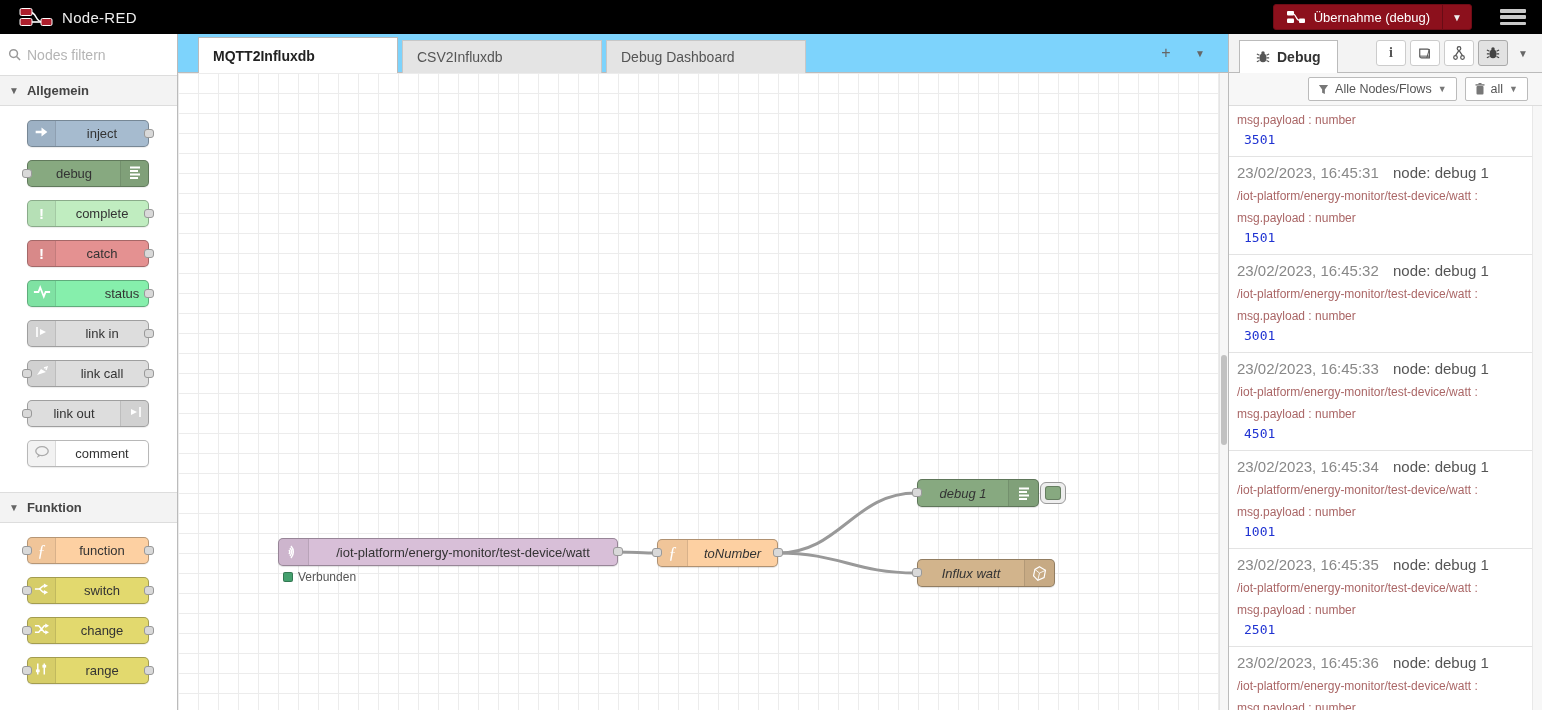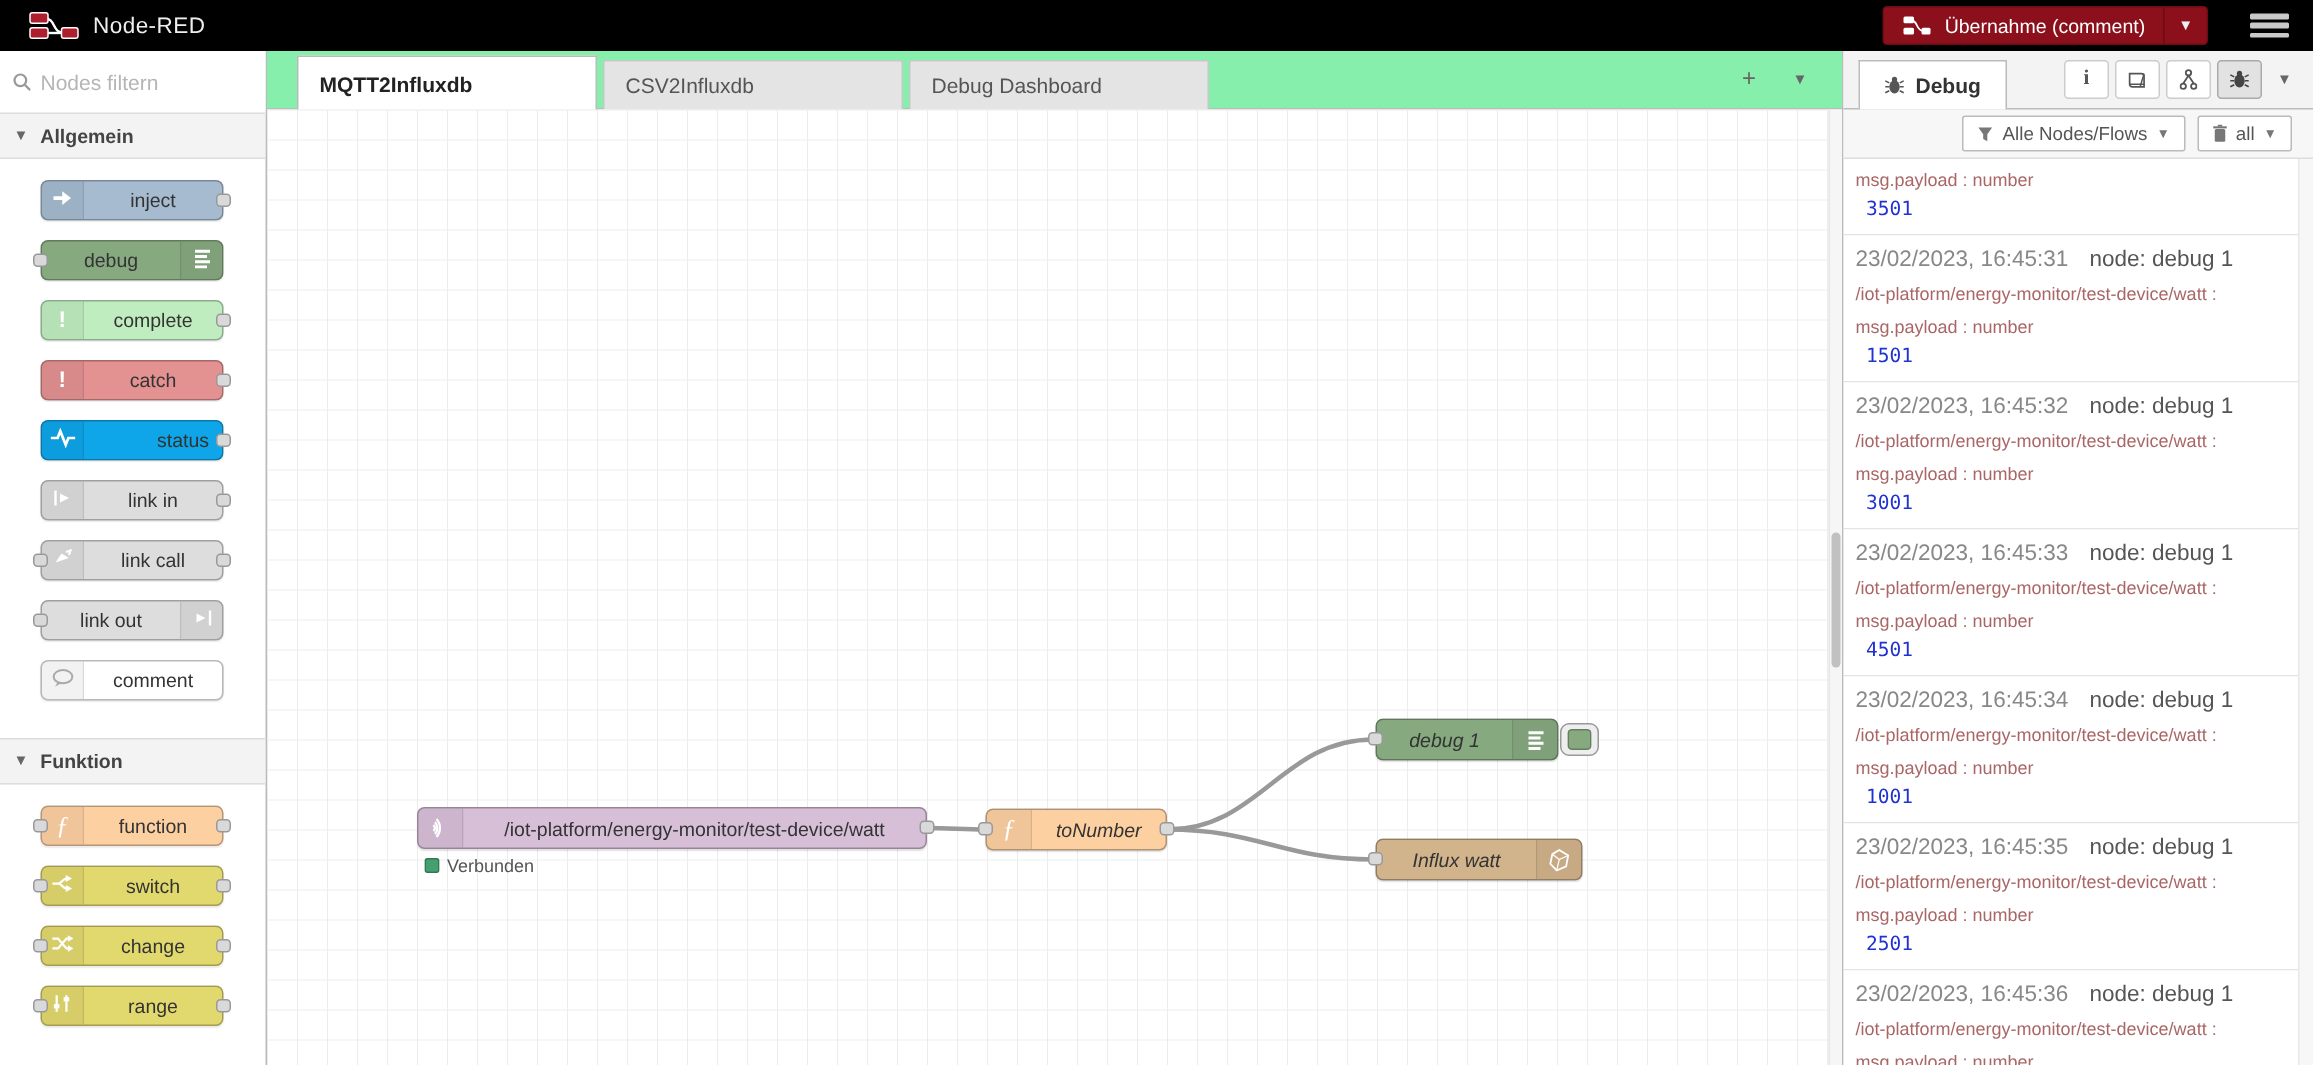--- a/index.html
+++ b/index.html
@@ -36,21 +36,21 @@
   .pnode-icon { width:28px; align-self:stretch; background:rgba(0,0,0,.05); display:flex; align-items:center; justify-content:center; flex:none; }
   .pnode.icon-left .pnode-icon { border-right:1px solid rgba(0,0,0,.1); border-radius:4px 0 0 4px; order:0; }
   .pnode.icon-right .pnode-icon { border-left:1px solid rgba(0,0,0,.1); border-radius:0 4px 4px 0; order:2; }
   .pnode-label { flex:1; text-align:center; order:1; white-space:nowrap; }
   .port { position:absolute; width:10px; height:9px; background:#d9d9d9; border:1px solid #999; border-radius:3px; top:8px; }
   .port-left { left:-6px; } .port-right { right:-6px; }
   .txt-icon { color:#fff; font-weight:bold; font-size:15px; }
   .fn-glyph { font-family:"Liberation Serif",serif; font-style:italic; font-size:17px; color:#fff; }
 
   
-  .tabbar { height:39px; background:#86efac; border-bottom:1px solid #bbb; display:flex; align-items:flex-end; padding-left:20px; position:relative; }
+  .tabbar { height:39px; background:#7dd3fc; border-bottom:1px solid #bbb; display:flex; align-items:flex-end; padding-left:20px; position:relative; }
   .flow-tab { width:200px; height:33px; display:flex; align-items:center; padding:0 14px; font-size:14px; color:#555; background:#e4e4e4; border:1px solid #c7c7c7; border-bottom:none; margin-right:4px; cursor:pointer; position:relative; top:1px; }
   .flow-tab.active { background:#fff; color:#222; font-weight:bold; border-color:#bbb; height:36px; z-index:2; }
   .tabbar-actions { position:absolute; right:14px; top:6px; display:flex; gap:6px; }
   .tabbar-btn { width:28px; height:26px; display:flex; align-items:center; justify-content:center; color:#666; font-size:16px; cursor:pointer; border-radius:3px; }
 
   
   .canvas { position:relative; flex:1; background:#fff;
     background-image:linear-gradient(#ececec 1px,transparent 1px),linear-gradient(90deg,#ececec 1px,transparent 1px);
     background-size:20px 20px; overflow:hidden; }
   .wires { position:absolute; inset:0; pointer-events:none; }
@@ -103,21 +103,21 @@
   </div>
   <div class="header-spacer"></div>
   <div class="deploy-btn">
     <div class="deploy-main">
       <svg width="20" height="14" viewBox="0 0 20 14">
         <path d="M6 3.5 C 11 3.5 9 10.5 14 10.5" stroke="#fff" stroke-width="1.2" fill="none"></path>
         <rect x="1" y="1" width="7" height="4.5" rx="1" fill="#fff"></rect>
         <rect x="1" y="8.5" width="7" height="4.5" rx="1" fill="#fff"></rect>
         <rect x="13" y="8.5" width="6" height="4.5" rx="1" fill="#fff"></rect>
       </svg>
-      <span>Übernahme (comment)</span>
+      <span>Übernahme (debug)</span>
     </div>
     <span class="deploy-caret">▼</span>
   </div>
   <div class="hamburger">
       <div></div>
       <div></div>
       <div></div>
     </div>
 </div>
 
@@ -169,21 +169,21 @@
           </div>
 
   <div class="pnode icon-left" style="background: rgb(228, 145, 145);">
     <div class="pnode-icon">
               <span class="icon-slot"><span class="txt-icon">!</span></span>
             </div>
     <span class="pnode-label">catch</span>
   <span class="port port-right"></span>
           </div>
 
-  <div class="pnode icon-left" style="background: #0ea5e9; gap: 40px;">
+  <div class="pnode icon-left" style="background: #86efac; gap: 40px;">
     <div class="pnode-icon">
               <span class="icon-slot"><svg width="18" height="14" viewBox="0 0 20 14">
                   <polyline points="1,7 6,7 8,2 12,12 14,7 19,7" fill="none" stroke="#fff" stroke-width="2"></polyline>
                 </svg></span>
             </div>
     <span class="pnode-label">status</span>
   <span class="port port-right"></span>
           </div>
 
   <div class="pnode icon-left" style="background: rgb(221, 221, 221);">

